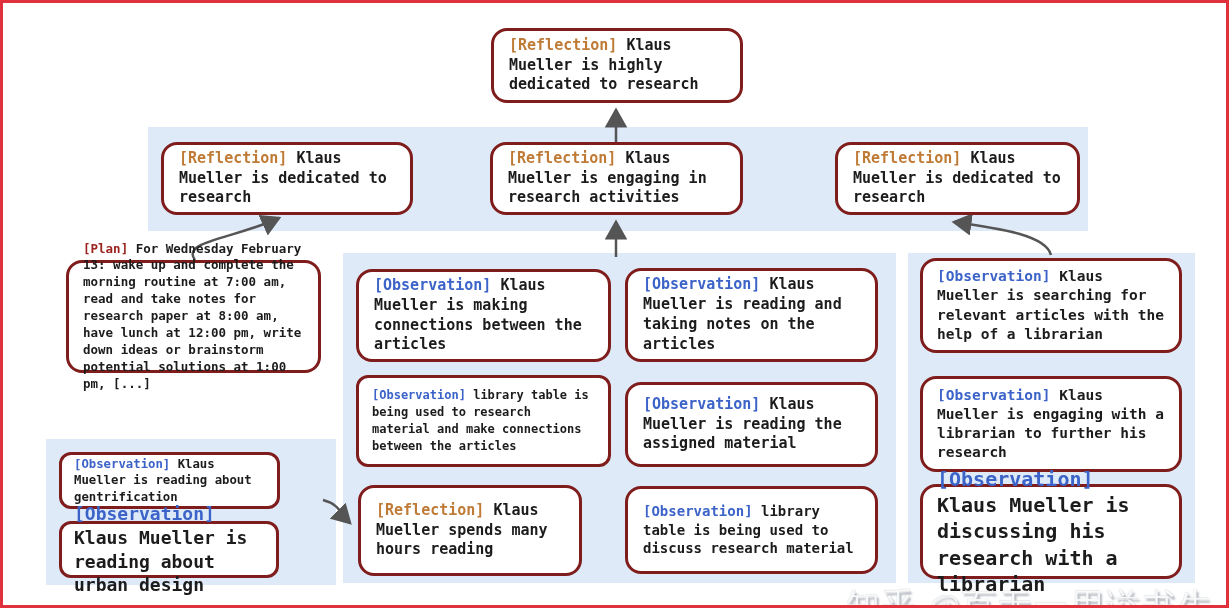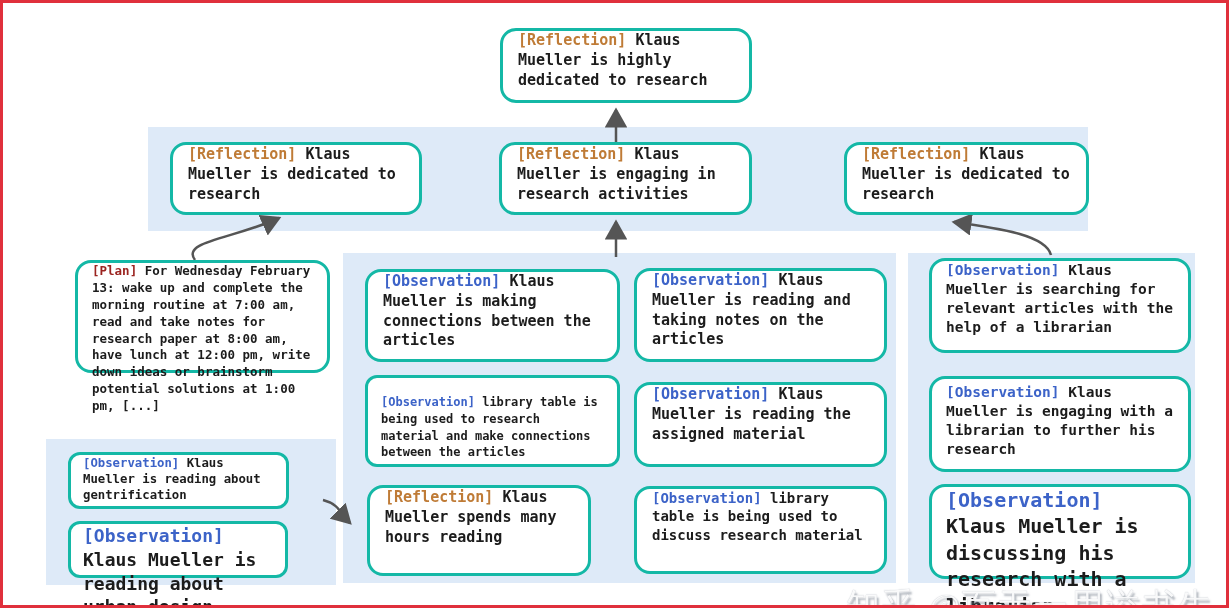--- a/index.html
+++ b/index.html
@@ -13,28 +13,28 @@
     overflow: hidden;
     font-family: "DejaVu Sans Mono", "Liberation Mono", monospace;
   }
   .panel {
     position: absolute;
     background: #deeaf8;
   }
   .node {
     position: absolute;
     background: #ffffff;
-    border: 3px solid #14b8a6;
+    border: 3px solid #7f1d1d;
     border-radius: 16px;
     display: flex;
+    align-items: center;
     padding: 0 15px;
     font-weight: bold;
     color: #1c1c1c;
     line-height: 1.32;
-    margin-left: 9px;
   }
   .node .inner { display: block; width: 100%; }
   .node.small-radius { border-radius: 12px; }
   .tag.reflection { color: #bf7b36; }
   .tag.observation { color: #3c63c8; }
   .tag.plan { color: #9b2420; }
   #arrows {
     position: absolute;
     left: 0; top: 0;
     width: 1229px; height: 608px;

